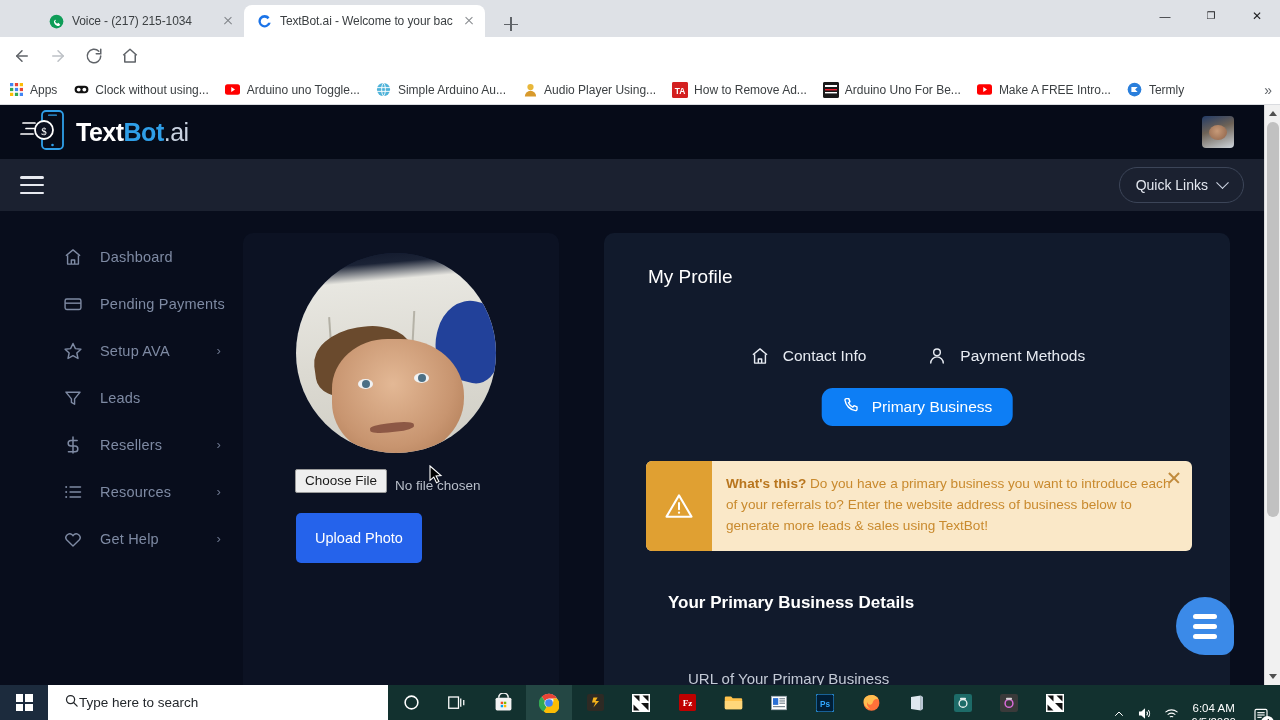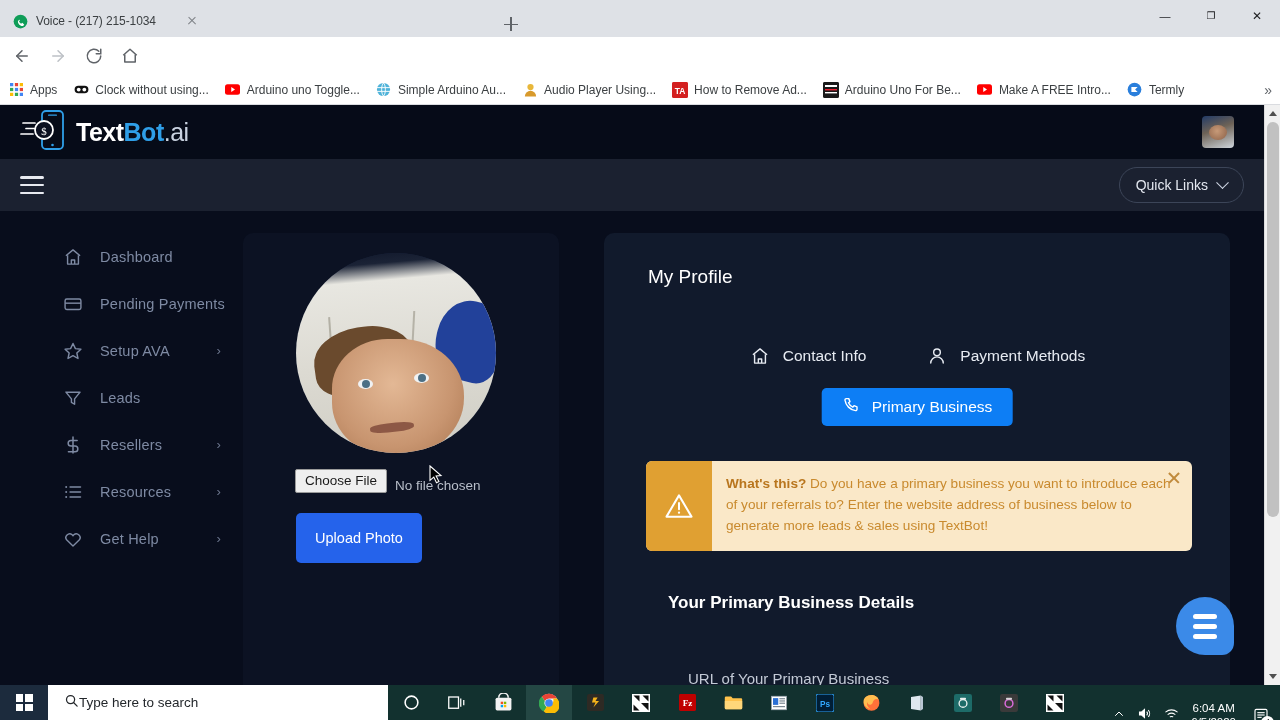--- a/index.html
+++ b/index.html
@@ -168,21 +168,21 @@
   .profile-panel {
     flex: 1 1 auto; margin: 22px 34px 0 0; border-radius: 10px 10px 0 0;
     background: #111a2c; position: relative; overflow: hidden;
   }
   .panel-title { position: absolute; left: 44px; top: 33px; font-size: 19px; color: #fff; }
   .tabsrow { position: absolute; left: 0; right: 0; top: 112px; display: flex; justify-content: center; gap: 60px; align-items: center; }
   .ptab { display: flex; align-items: center; gap: 12px; color: #e7ebf2; font-size: 15.5px; }
   .ptab .pic-ic { width: 22px; height: 22px; display: flex; align-items: center; justify-content: center; }
   .primary-btn {
     position: absolute; left: 50%; transform: translateX(-50%); top: 155px;
-    height: 38px; padding: 0 20px; background: #0d7ef5; border-radius: 5px;
+    height: 38px; padding: 0 20px; background: #0d7ef5; border-radius: 11px;
     display: flex; align-items: center; gap: 12px; color: #fff; font-size: 15.5px;
   }
 
   .alert {
     position: absolute; left: 42px; top: 228px; width: 546px; height: 90px;
     background: #fae8c8; border-radius: 6px; display: flex; overflow: hidden;
   }
   .alert-ic {
     width: 66px; flex: 0 0 66px; background: #e0a032; display: flex;
     align-items: center; justify-content: center;
@@ -246,31 +246,40 @@
   }
 </style>
 </head>
 <body>
 
 <div class="screen">
 
   <div class="chrome-titlebar">
     <div class="tabstrip">
 
-      <div class="tab inactive" style="min-width:208px;">
+      <div class="tab inactive" style="min-width:208px;margin-left:36px;">
         <span class="tab-fav">
           <svg width="15" height="15" viewBox="0 0 24 24">
               <circle cx="12" cy="12" r="11" fill="#0f9d58"></circle>
               <path d="M8 7l3 3-1.5 2.2 3.3 3.3L15 14l3 3-2 2c-4 1-9-4-8-8l2-2z" fill="#fff"></path>
             </svg>
         </span>
         <span class="tab-title">Voice - (217) 215-1034</span>
         <span class="tab-close"></span>
       </div>
 
+      <div class="tab active" style="min-width:232px;">
+        <span class="tab-fav">
+          <svg width="15" height="15" viewBox="0 0 24 24">
+              <path d="M20 5a10 10 0 1 0 2 9h-4.3A6 6 0 1 1 17 8.4z" fill="#1a73e8"></path>
+            </svg>
+        </span>
+        <span class="tab-title">TextBot.ai - Welcome to your bac</span>
+        <span class="tab-close"></span>
+      </div>
     </div>
 
     <div class="newtab"></div>
 
     <div class="winbtns">
       <div class="winbtn">
         <span class="glyph" style="font-size:11px;">—</span>
       </div>
       <div class="winbtn">
         <span class="glyph" style="font-size:10px;">❐</span>

